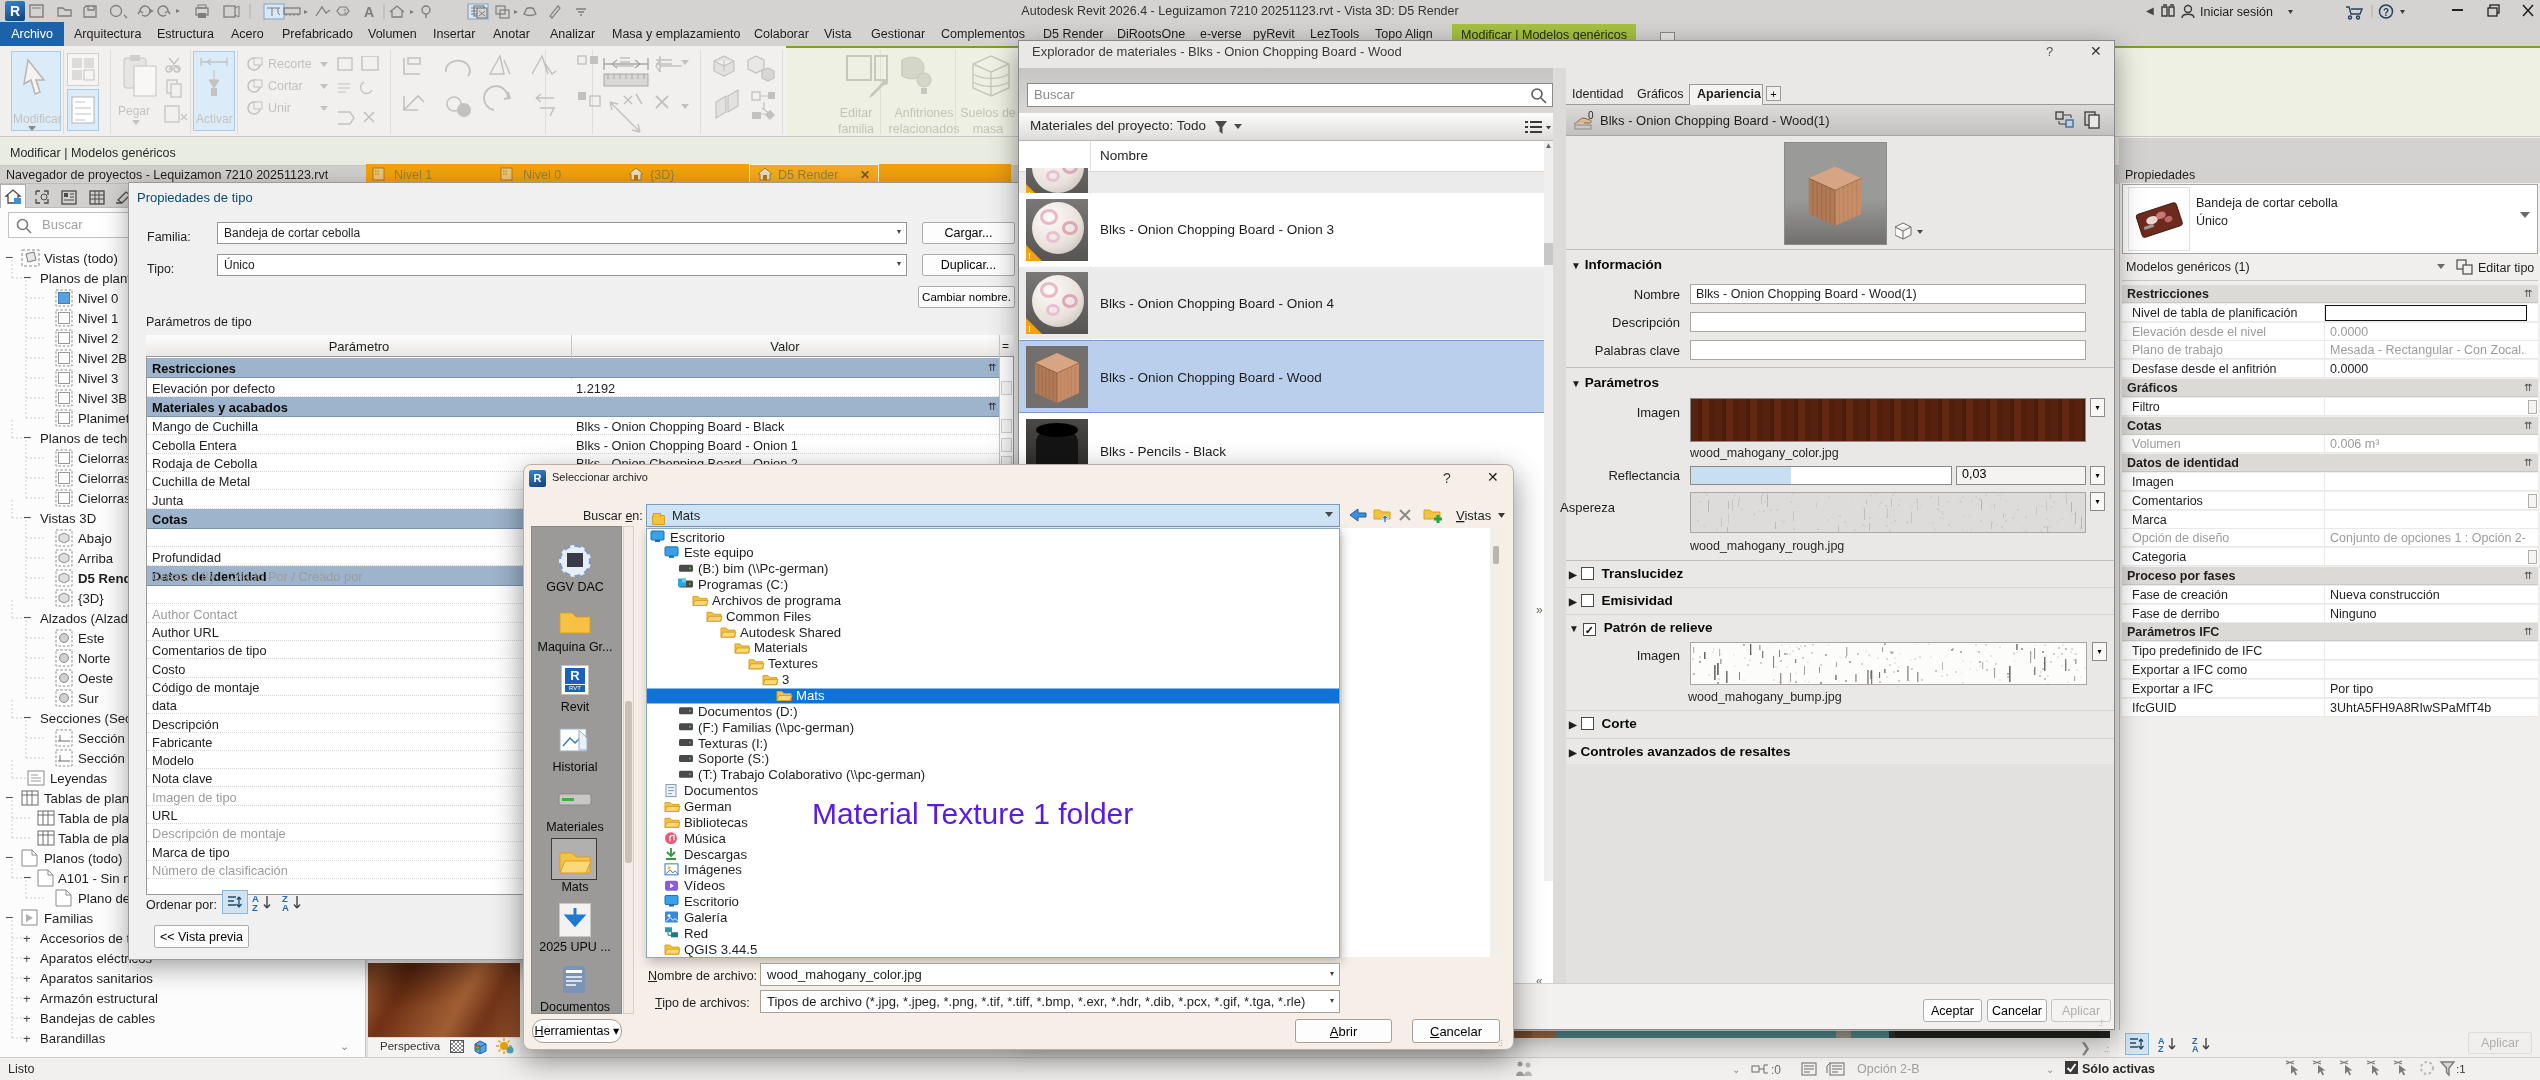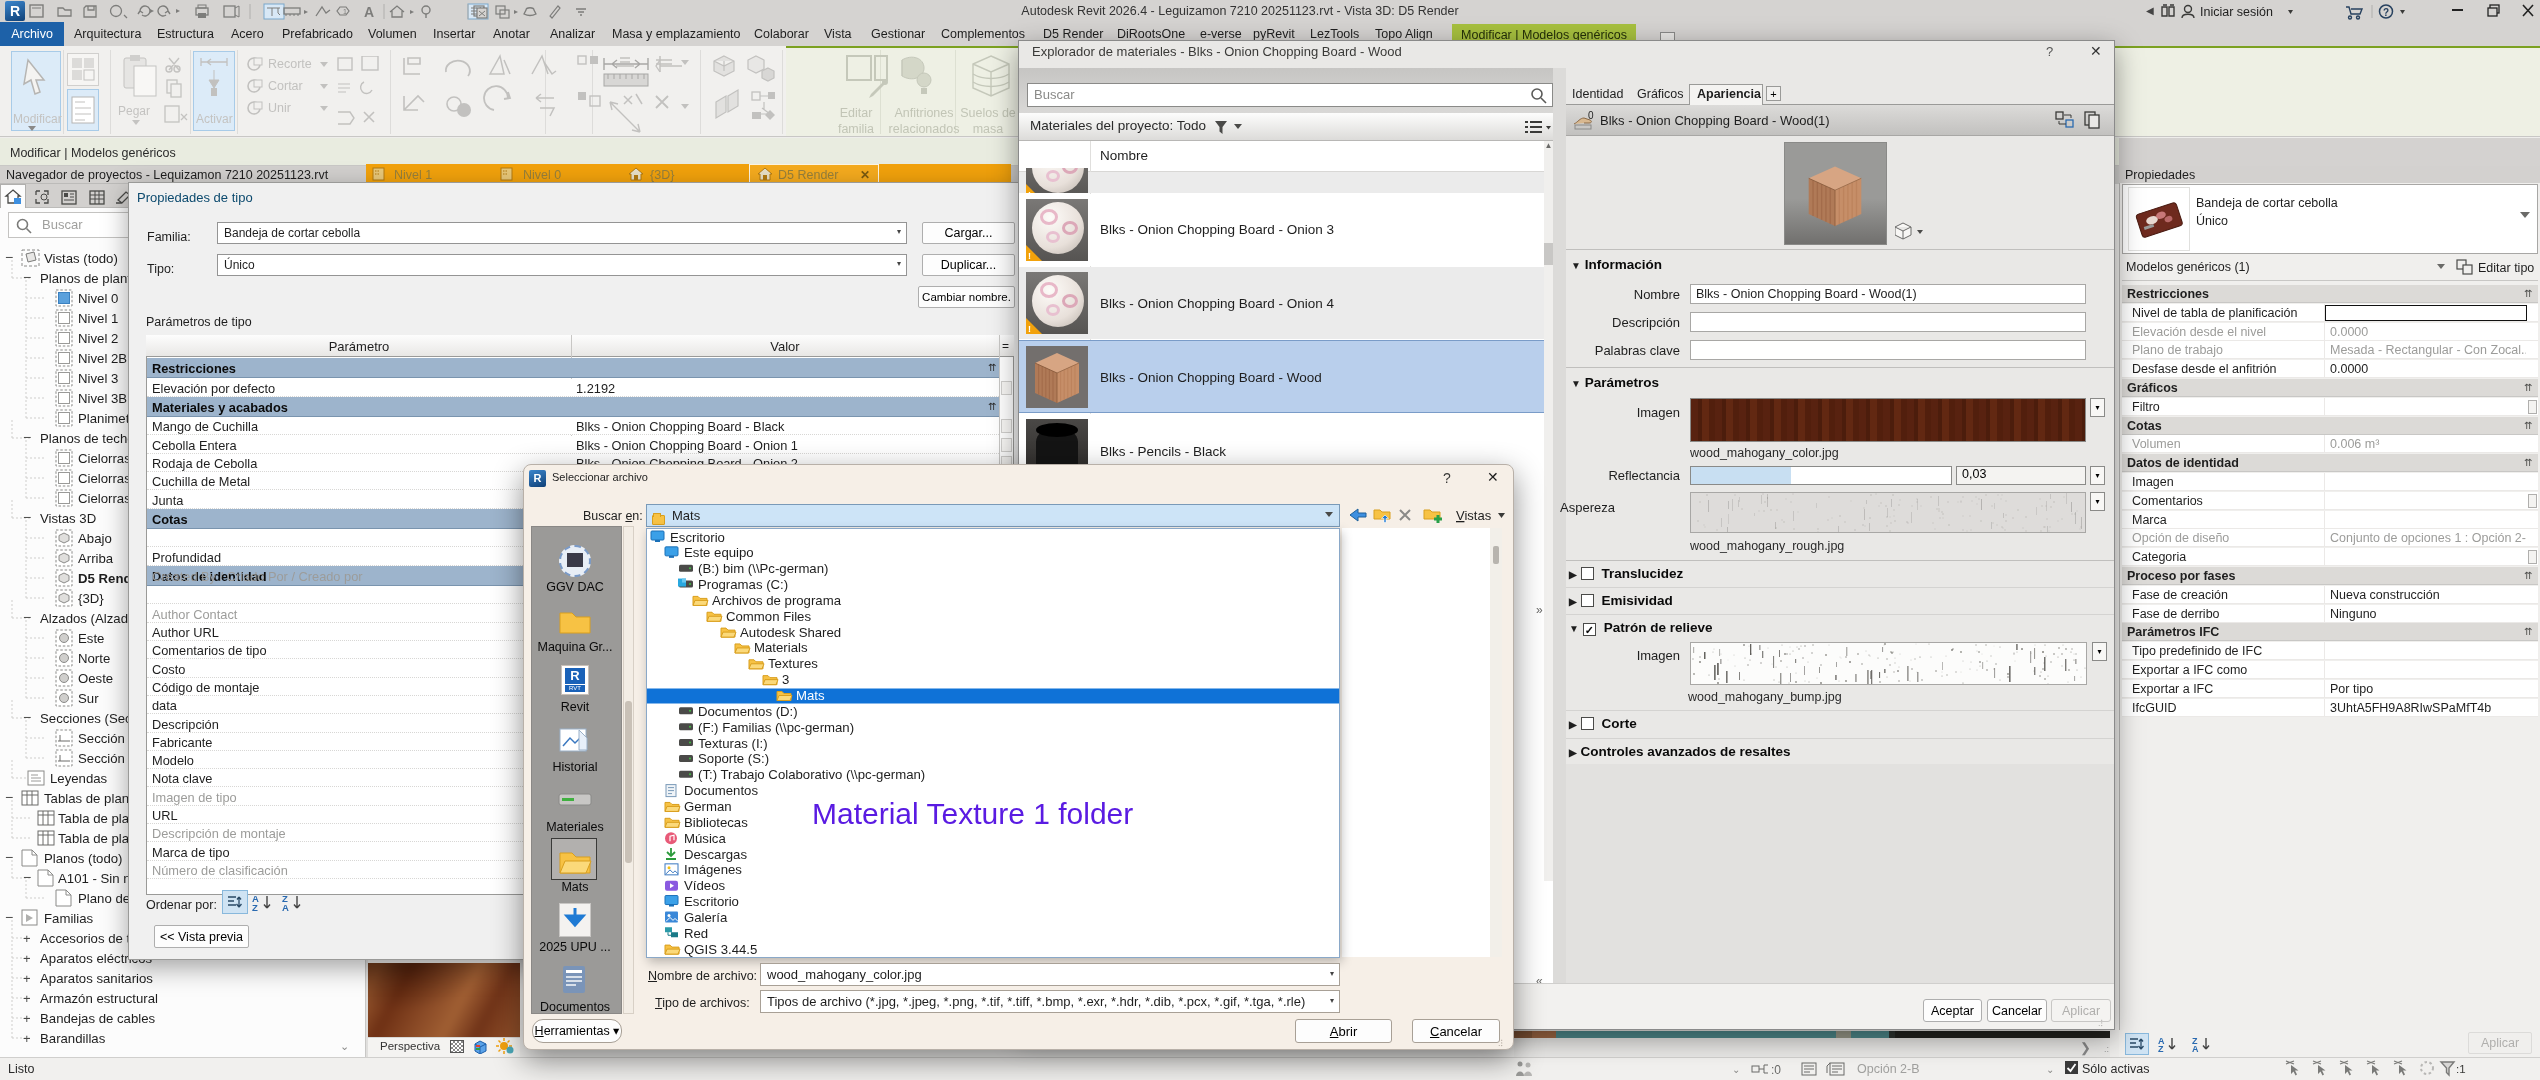--- a/index.html
+++ b/index.html
@@ -654,21 +654,21 @@
     <path d="M3 5 h10 M3 8 h10 M3 11 h6" stroke="#6a6a68"></path>
     <rect x="29" y="2" width="14" height="12" fill="none" stroke="#6a6a68"></rect>
     <path d="M31 5 h10 M31 8 h10 M31 11 h6 M29 2 l-3 3 v7" stroke="#6a6a68" fill="none"></path>
   </svg>
 <div class="abs" style="left:1857px;top:1062px;font-size:12.5px;color:#a0a09e;">Opción 2-B</div>
 <div class="abs" style="left:2046px;top:1064px;font-size:10px;color:#8a8a88;">⌄</div>
 <svg class="abs" style="left:2065px;top:1061px;" width="13" height="13">
     <rect width="13" height="13" fill="#3a3a3a"></rect>
     <path d="M2.5 7 l3 3 5 -7" stroke="#fff" stroke-width="1.8" fill="none"></path>
   </svg>
-<div class="abs" style="left:2082px;top:1062px;font-size:12.5px;color:#2a2a2a;">Sólo activas</div>
+<div class="abs" style="left:2082px;top:1062px;font-size:12.5px;color:#2a2a2a;font-weight:bold;">Sólo activas</div>
 <svg class="abs" style="left:2283px;top:1059px;" width="185" height="19" viewBox="0 0 185 19">
 <path d="M8 6 l0 9 l2.5 -2.5 l2 4 l1.5 -1 l-2 -4 l3.5 0 z" fill="#7a7a78"></path>
 <path d="M3 2 l8 3 m-8 0 l8 -3" stroke="#7a7a78" stroke-width="1.2"></path>
 <path d="M35 6 l0 9 l2.5 -2.5 l2 4 l1.5 -1 l-2 -4 l3.5 0 z" fill="#7a7a78"></path>
 <path d="M30 2 l8 3 m-8 0 l8 -3" stroke="#7a7a78" stroke-width="1.2"></path>
 <path d="M62 6 l0 9 l2.5 -2.5 l2 4 l1.5 -1 l-2 -4 l3.5 0 z" fill="#7a7a78"></path>
 <path d="M57 2 l8 3 m-8 0 l8 -3" stroke="#7a7a78" stroke-width="1.2"></path>
 <path d="M89 6 l0 9 l2.5 -2.5 l2 4 l1.5 -1 l-2 -4 l3.5 0 z" fill="#7a7a78"></path>
 <path d="M84 2 l8 3 m-8 0 l8 -3" stroke="#7a7a78" stroke-width="1.2"></path>
 <path d="M116 6 l0 9 l2.5 -2.5 l2 4 l1.5 -1 l-2 -4 l3.5 0 z" fill="#7a7a78"></path>

